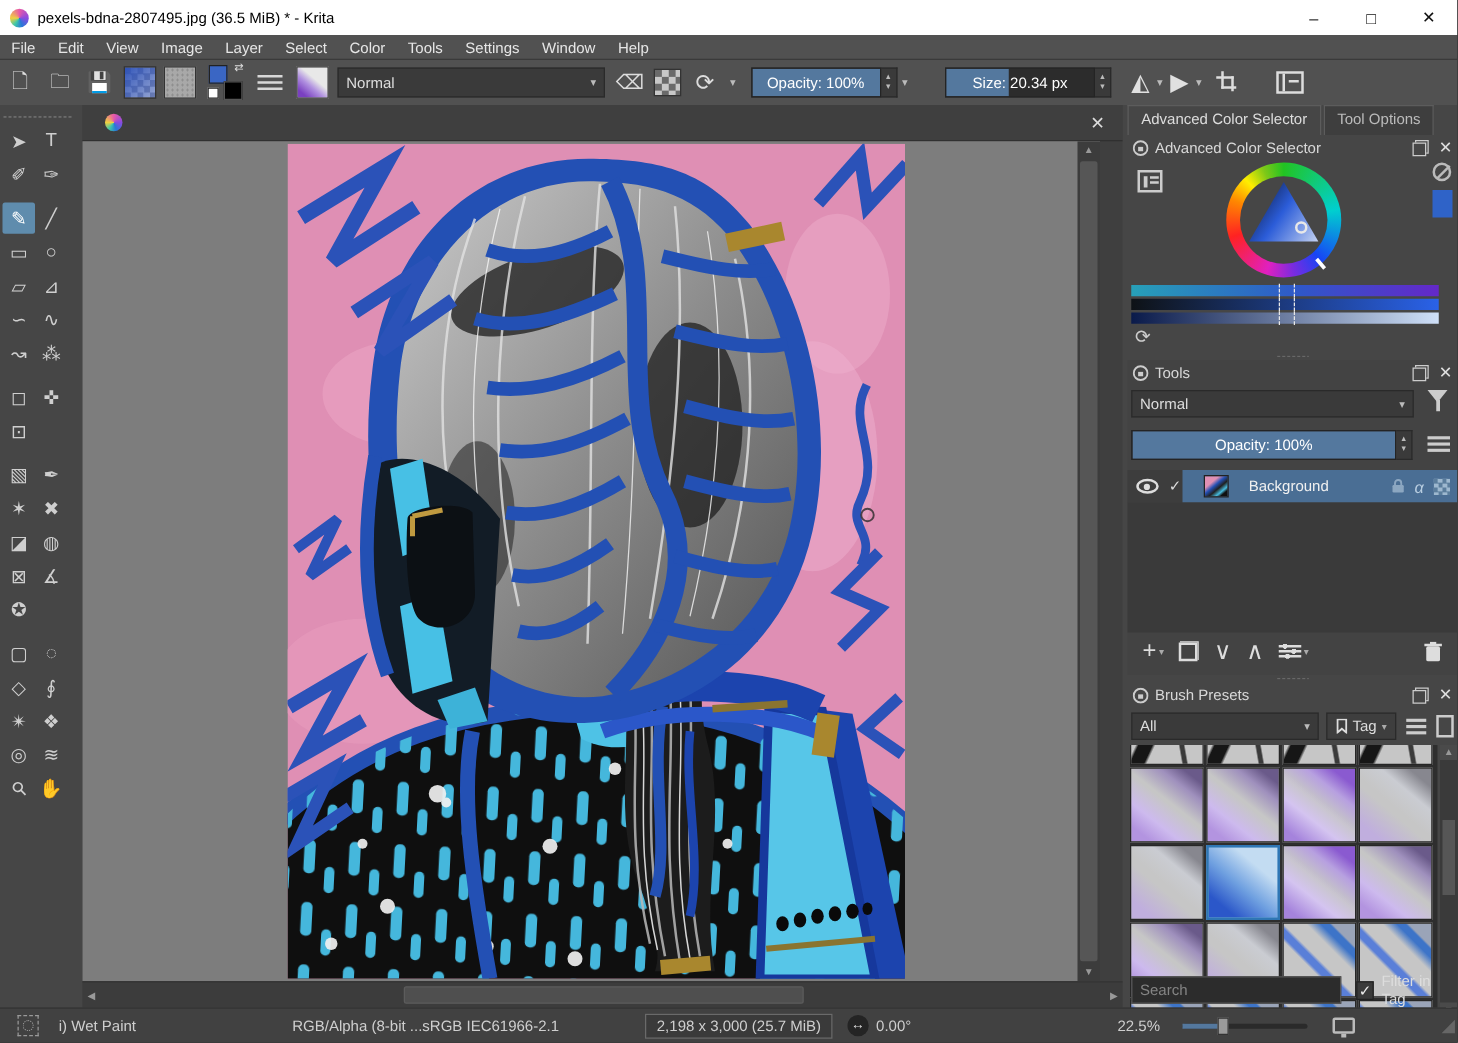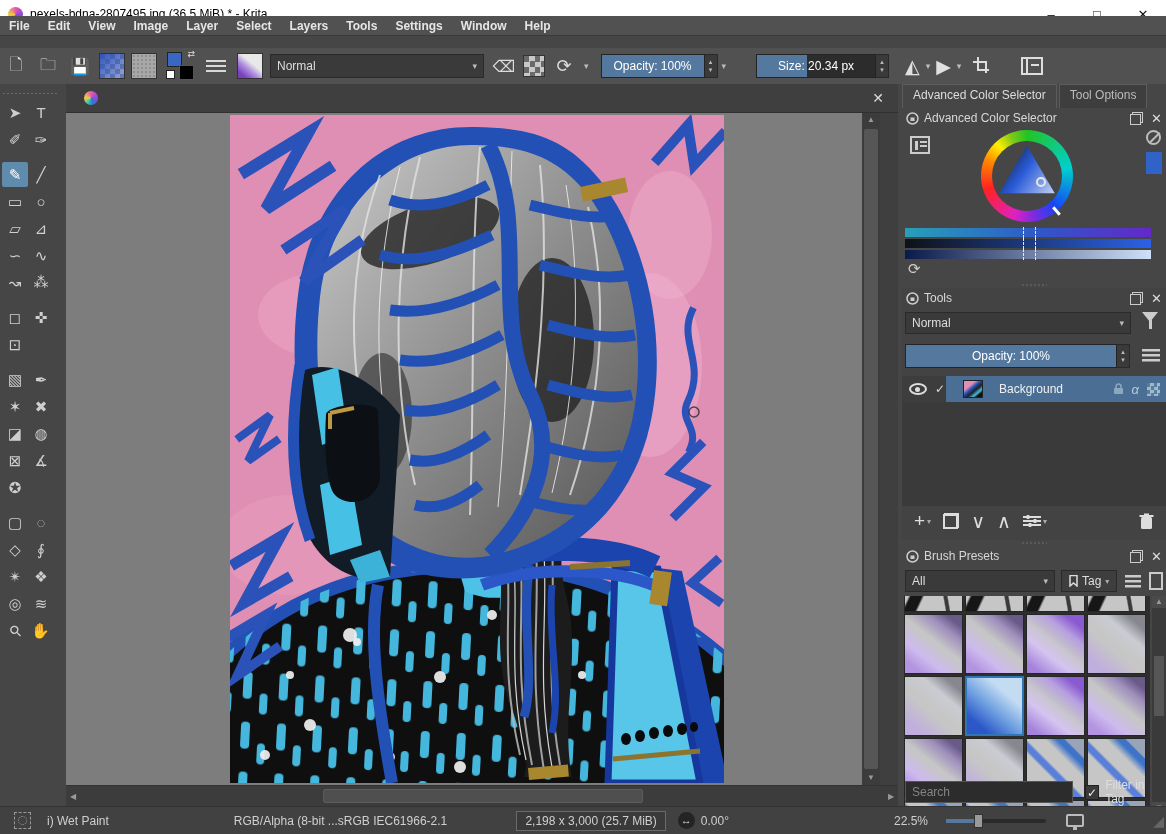--- a/index.html
+++ b/index.html
@@ -8,22 +8,22 @@
 
   
   .titlebar{position:absolute;left:0;top:0;width:1166px;height:28px;background:#ffffff;color:#000;
     display:flex;align-items:center;font-size:12px;}
   .krita-logo{width:15px;height:15px;border-radius:50%;margin:0 7px 0 8px;
     background:conic-gradient(#e858a8,#8a4ae0 25%,#2878d8 45%,#40c8a8 60%,#f0d040 75%,#e858a8);}
   .win-controls{margin-left:auto;display:flex;height:28px;}
   .win-btn{width:46px;height:28px;display:flex;align-items:center;justify-content:center;font-size:13px;color:#111;}
 
   
-  .menubar{position:absolute;left:0;top:16px;width:1166px;height:20px;background:#515151;color:#e6e6e6;
-    display:flex;align-items:center;font-size:12px;border-bottom:1px solid #3a3a3a;font-weight:bold;}
+  .menubar{position:absolute;left:0;top:28px;width:1166px;height:20px;background:#515151;color:#e6e6e6;
+    display:flex;align-items:center;font-size:12px;border-bottom:1px solid #3a3a3a;}
   .menu-item{padding:0 9px;height:20px;display:flex;align-items:center;}
 
   
   .toolbar{position:absolute;left:0;top:48px;width:1166px;height:36px;background:#515151;
     display:flex;align-items:center;color:#d8d8d8;}
   .tb-ico{width:22px;height:22px;margin:0 5px;display:flex;align-items:center;justify-content:center;
     font-size:16px;color:#dcdcdc;}
   .chip{width:26px;height:26px;margin:0 3px;border:1px solid #333;}
   .chip-grad{background:linear-gradient(135deg,rgba(43,80,184,.95),rgba(43,80,184,.35)),
      conic-gradient(#cfd4e2 25%,#8d94ad 0 50%,#cfd4e2 0 75%,#8d94ad 0) 0 0/10px 10px;}
@@ -237,21 +237,21 @@
   </div>
 
   <div class="menubar">
 
   <span class="menu-item">File</span>
       <span class="menu-item">Edit</span>
       <span class="menu-item">View</span>
       <span class="menu-item">Image</span>
       <span class="menu-item">Layer</span>
       <span class="menu-item">Select</span>
-      <span class="menu-item">Layers</span>
+      <span class="menu-item">Color</span>
       <span class="menu-item">Tools</span>
       <span class="menu-item">Settings</span>
       <span class="menu-item">Window</span>
       <span class="menu-item">Help</span>
     </div>
 
   <div class="toolbar">
     <div class="tb-ico">🗋</div>
     <div class="tb-ico">🗀</div>
     <div class="tb-ico">💾</div>

